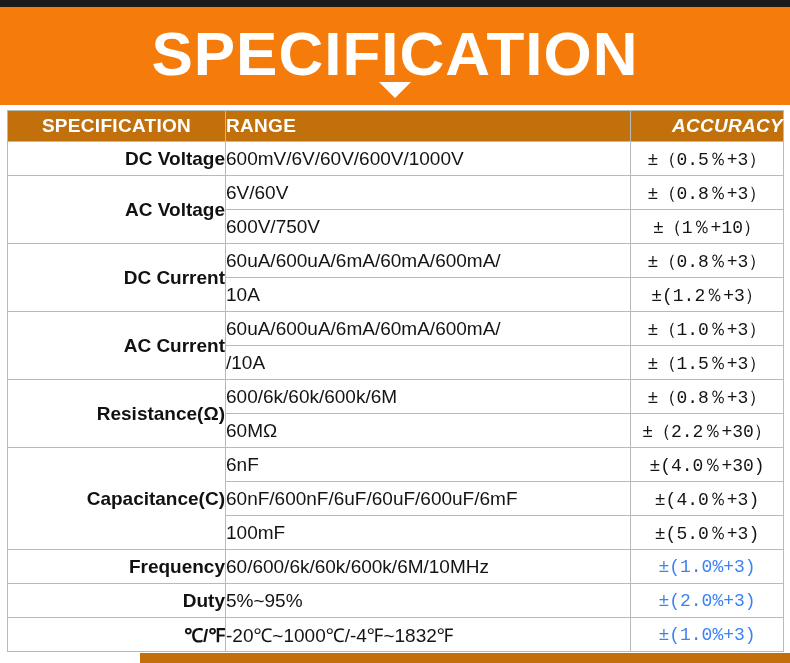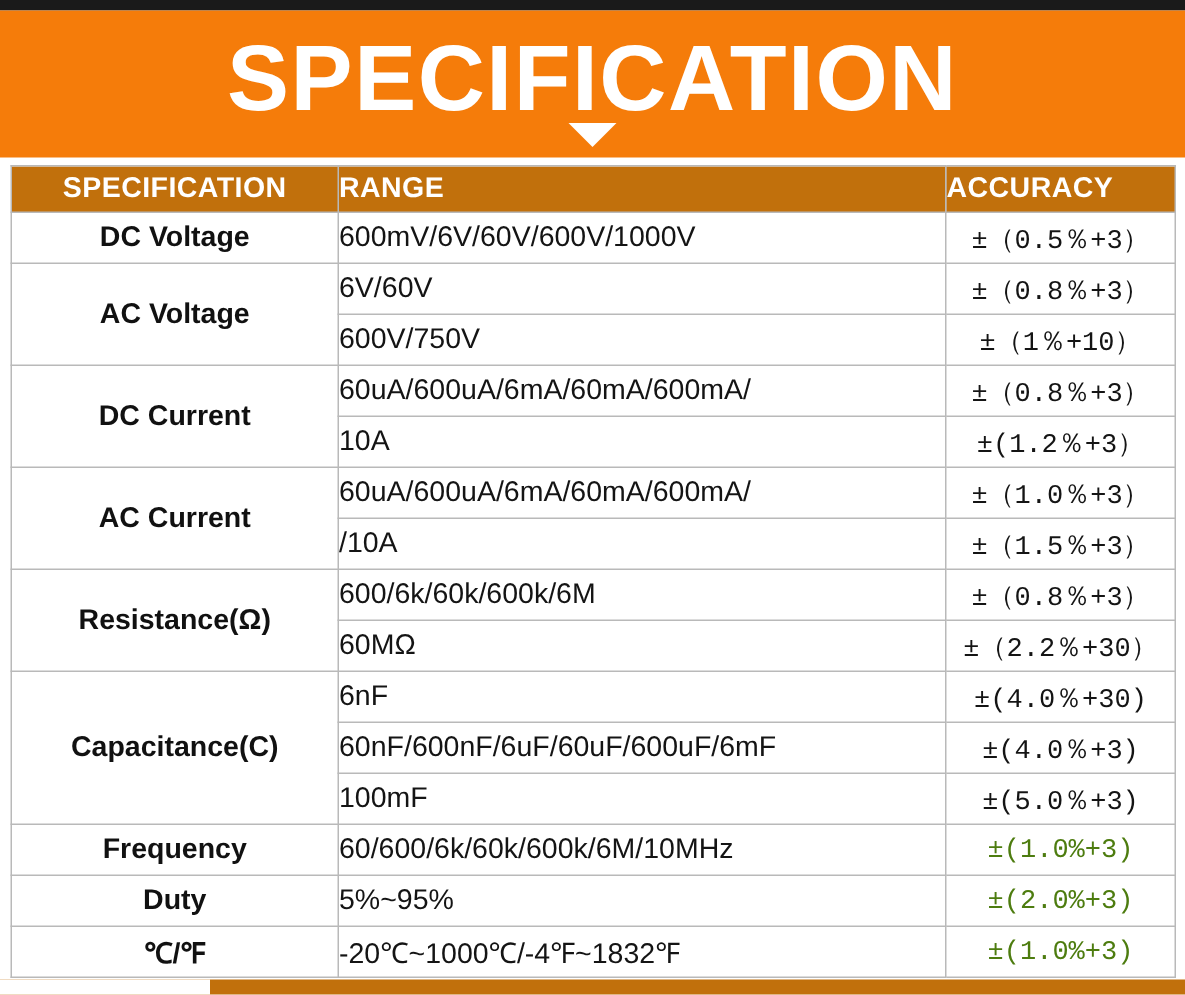--- a/index.html
+++ b/index.html
@@ -87,30 +87,30 @@
     color: #ffffff;
     font-family: "Liberation Sans", sans-serif;
     font-weight: bold;
     font-size: 19px;
     height: 30px;
     letter-spacing: 0.3px;
     border-color: #c1700c;
   }
   th.h-spec { text-align: center; }
   th.h-range { text-align: left; }
-  th.h-acc { text-align: left; }
+  th.h-acc { text-align: right; font-style: italic; }
 
   
   td.spec-name {
     font-family: "Liberation Sans", sans-serif;
     font-weight: bold;
     font-size: 19px;
     color: #111111;
     padding-left: 11px;
-    text-align: center;
+    text-align: right;
   }
   td.range {
     font-family: "Liberation Sans", sans-serif;
     font-weight: normal;
     font-size: 19px;
     color: #141414;
     padding-left: 12px;
     text-align: left;
     height: 33px;
     margin-left: 12px;
@@ -118,21 +118,21 @@
   td.acc {
     font-family: Liberation Mono, monospace;
     font-weight: normal;
     font-size: 18px;
     color: #141414;
     text-align: center;
     height: 33px;
     white-space: nowrap;
   }
   td.acc.dim {
-    color: #4d7c0f;
+    color: #3b82f6;
   }
   
   col.c-spec { width: 218px; }
   col.c-range { width: 405px; }
   col.c-acc { width: 153px; }
 
   
   .bottom-strip {
     position: absolute;
     left: 0;

